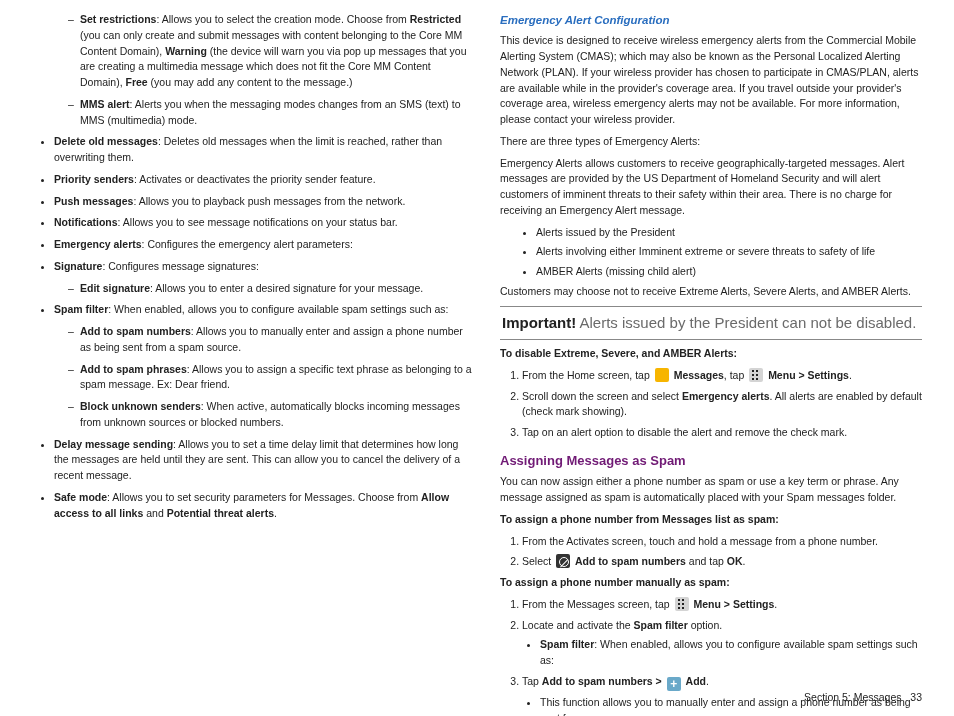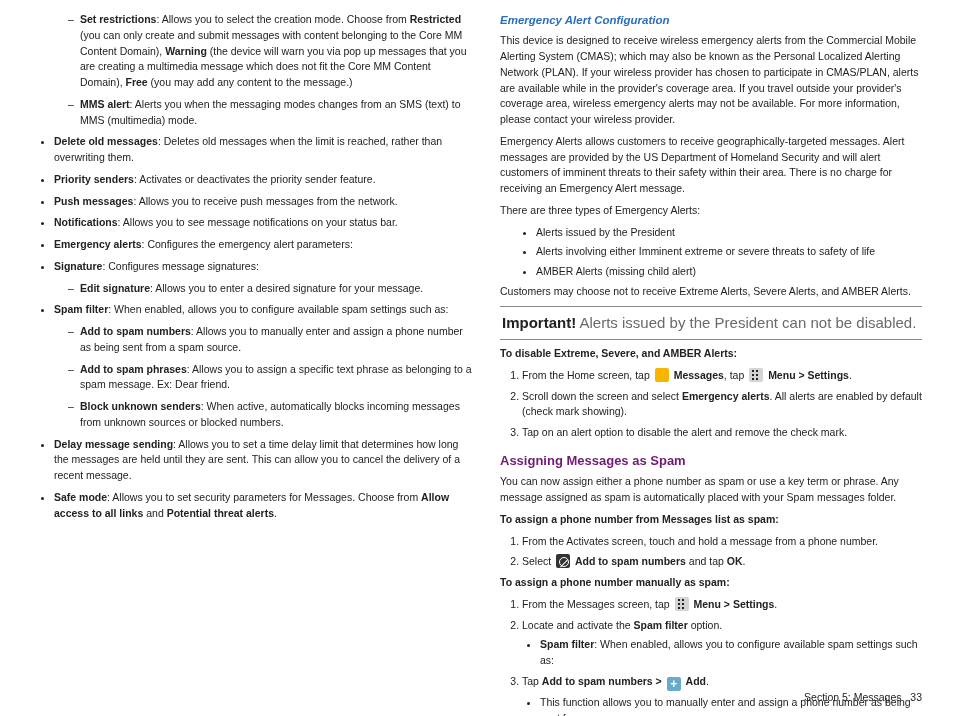--- a/index.html
+++ b/index.html
@@ -131,21 +131,21 @@
       <b>Set restrictions</b><span>: Allows you to select the creation mode. Choose from </span><b>Restricted</b><span> (you can only create and submit messages with content belonging to the Core MM Content Domain), </span><b>Warning</b><span> (the device will warn you via pop up messages that you are creating a multimedia message which does not fit the Core MM Content Domain), </span><b>Free</b><span> (you may add any content to the message.)</span>
     </li>
     <li>
       <b>MMS alert</b><span>: Alerts you when the messaging modes changes from an SMS (text) to MMS (multimedia) mode.</span>
     </li>
   </ul>
 
   <ul class="lvl1">
     <li><b>Delete old messages</b><span>: Deletes old messages when the limit is reached, rather than overwriting them.</span></li>
     <li><b>Priority senders</b><span>: Activates or deactivates the priority sender feature.</span></li>
-    <li><b>Push messages</b><span>: Allows you to receive push messages from the network.</span></li>
+    <li><b>Push messages</b><span>: Allows you to playback push messages from the network.</span></li>
     <li><b>Notifications</b><span>: Allows you to see message notifications on your status bar.</span></li>
     <li><b>Emergency alerts</b><span>: Configures the emergency alert parameters:</span></li>
   </ul>
 
 
 
 
   <ul class="lvl1">
     <li><b>Signature</b><span>: Configures message signatures:</span></li>
   </ul>
@@ -166,22 +166,22 @@
     <li><b>Delay message sending</b><span>: Allows you to set a time delay limit that determines how long the messages are held until they are sent. This can allow you to cancel the delivery of a recent message.</span></li>
     <li><b>Safe mode</b><span>: Allows you to set security parameters for Messages. Choose from </span><b>Allow access to all links</b><span> and </span><b>Potential threat alerts</b><span>.</span></li>
   </ul>
 
 </div>
 
 <div class="col col-right">
 
   <h3 class="blue-italic">Emergency Alert Configuration</h3>
   <p>This device is designed to receive wireless emergency alerts from the Commercial Mobile Alerting System (CMAS); which may also be known as the Personal Localized Alerting Network (PLAN). If your wireless provider has chosen to participate in CMAS/PLAN, alerts are available while in the provider's coverage area. If you travel outside your provider's coverage area, wireless emergency alerts may not be available. For more information, please contact your wireless provider.</p>
+  <p>There are three types of Emergency Alerts:</p>
   <p>Emergency Alerts allows customers to receive geographically-targeted messages. Alert messages are provided by the US Department of Homeland Security and will alert customers of imminent threats to their safety within their area. There is no charge for receiving an Emergency Alert message.</p>
-  <p>There are three types of Emergency Alerts:</p>
   <ul class="plainbullets">
     <li>Alerts issued by the President</li>
     <li>Alerts involving either Imminent extreme or severe threats to safety of life</li>
     <li>AMBER Alerts (missing child alert)</li>
   </ul>
   <p>Customers may choose not to receive Extreme Alerts, Severe Alerts, and AMBER Alerts.</p>
 
   <div class="important-box">
     <span class="imp">Important!</span><span class="grey"> Alerts issued by the President can not be disabled.</span>
   </div>

